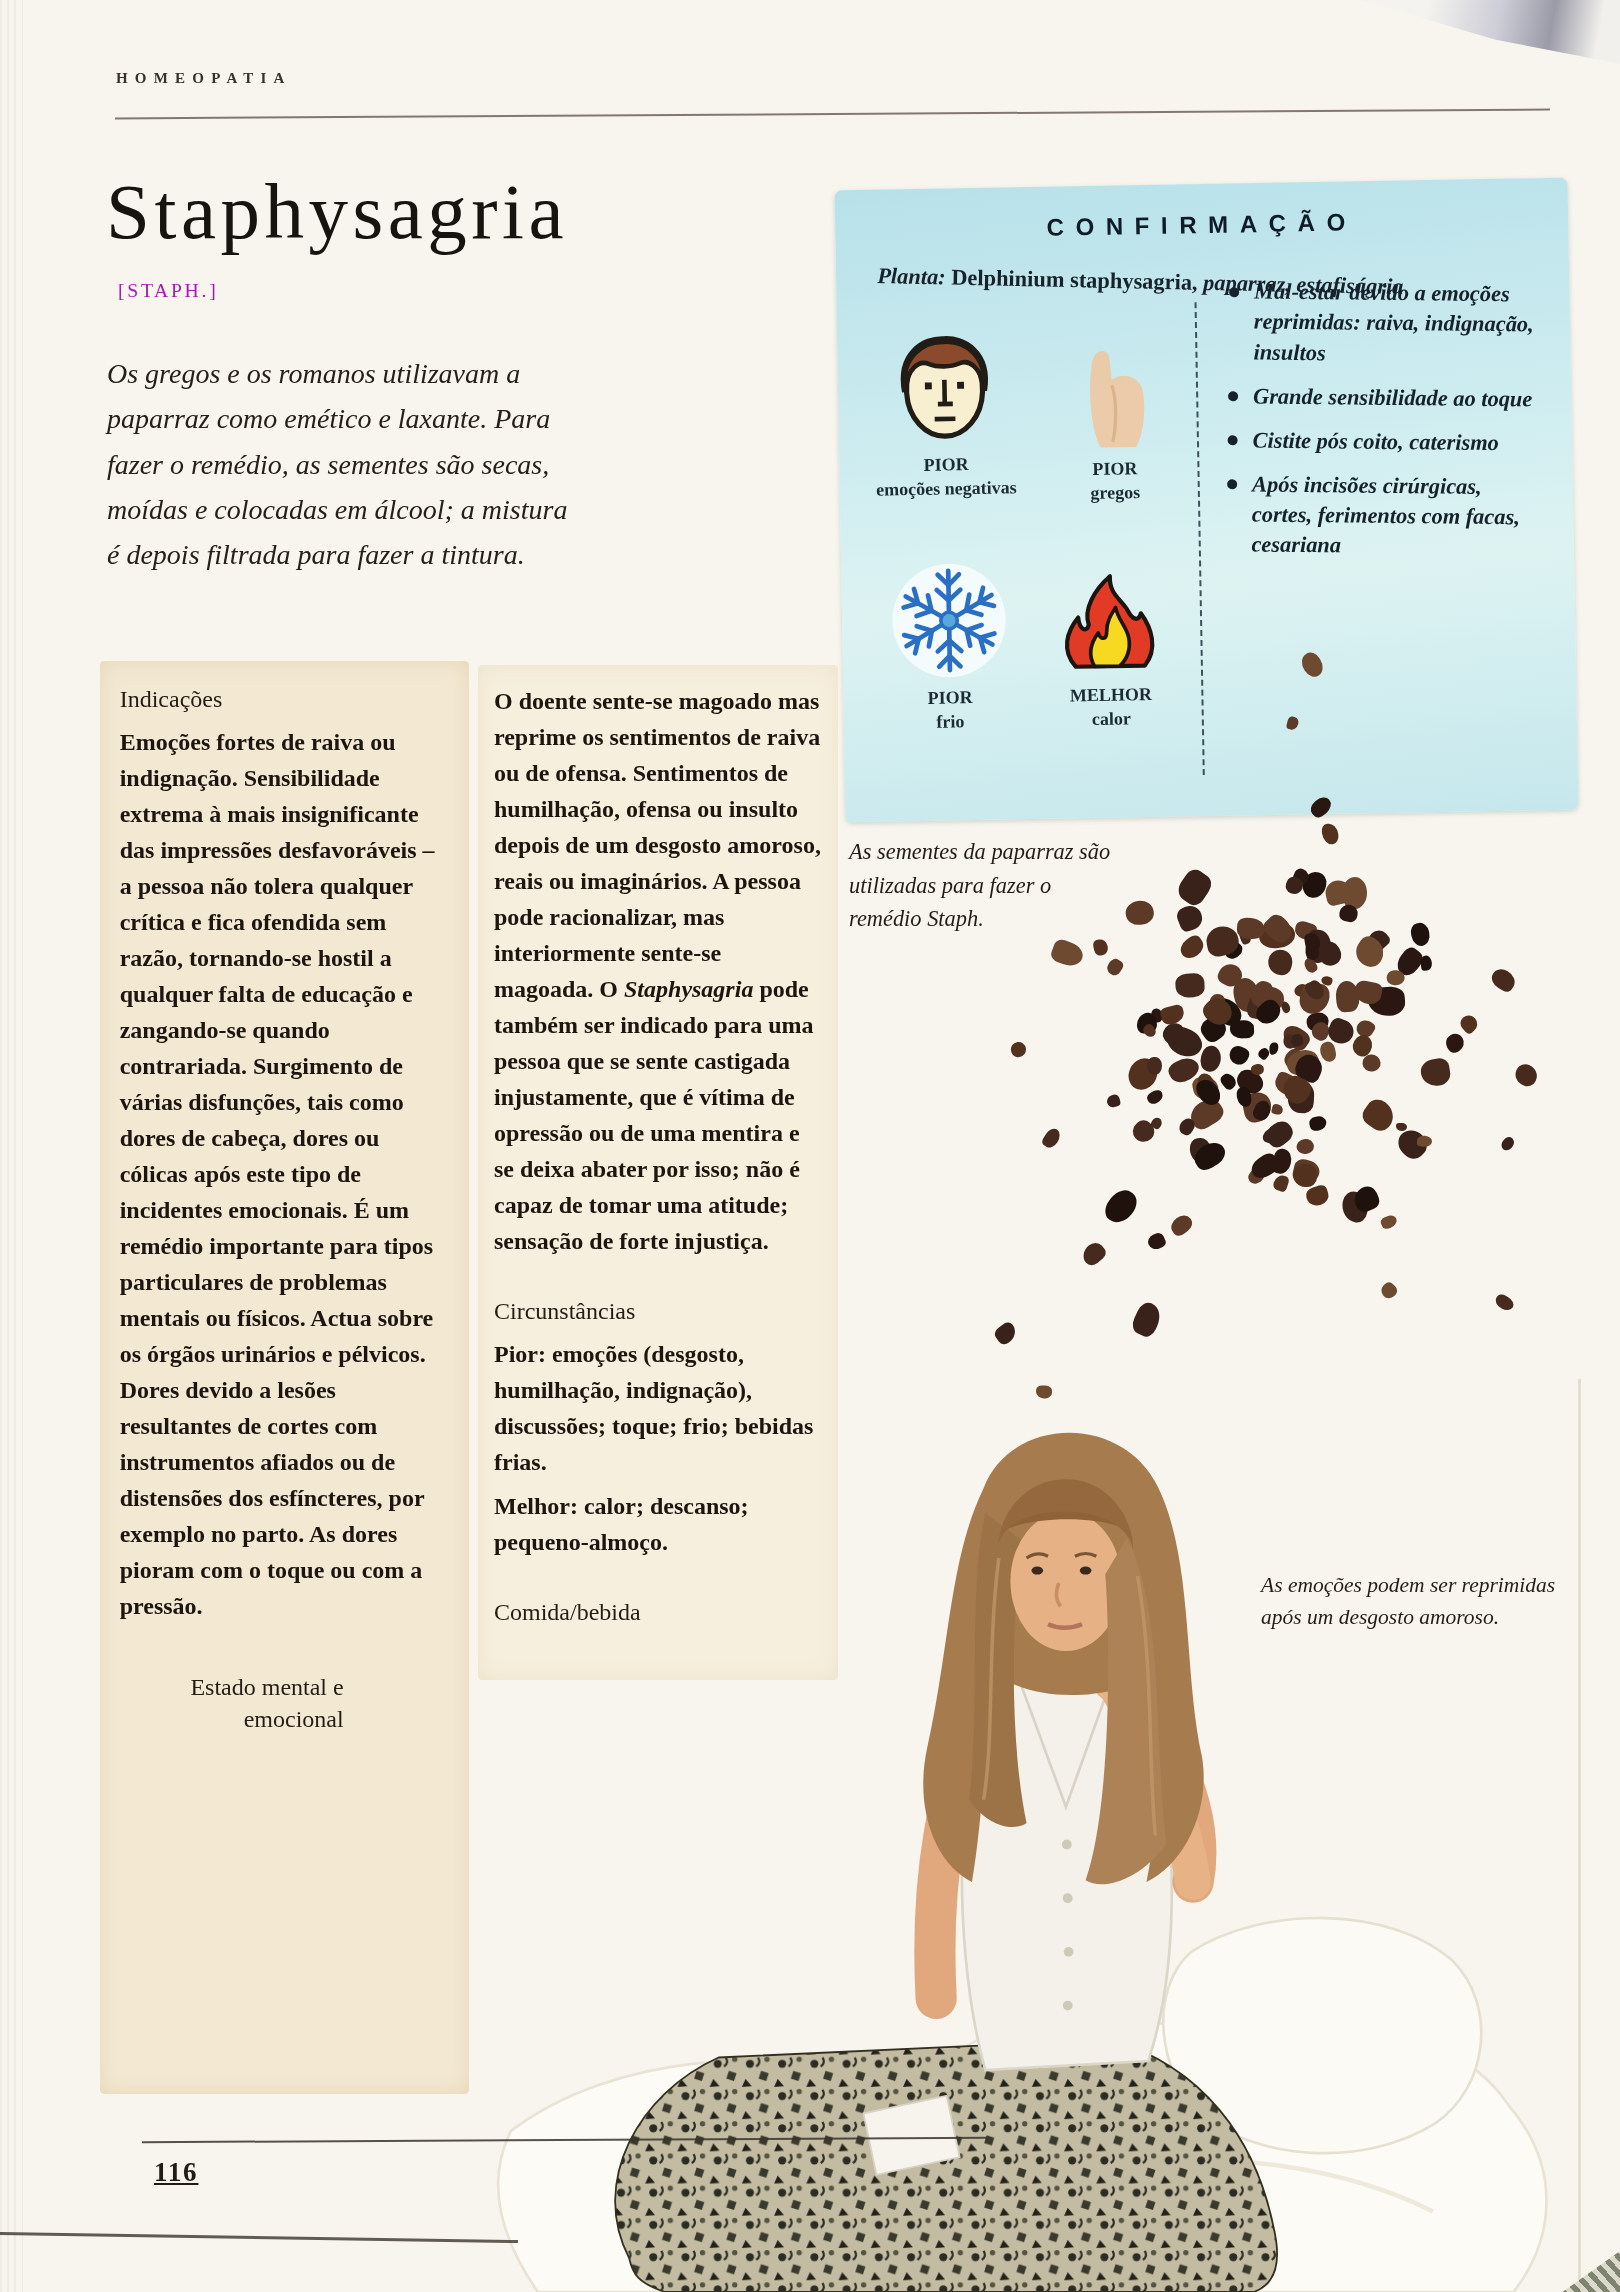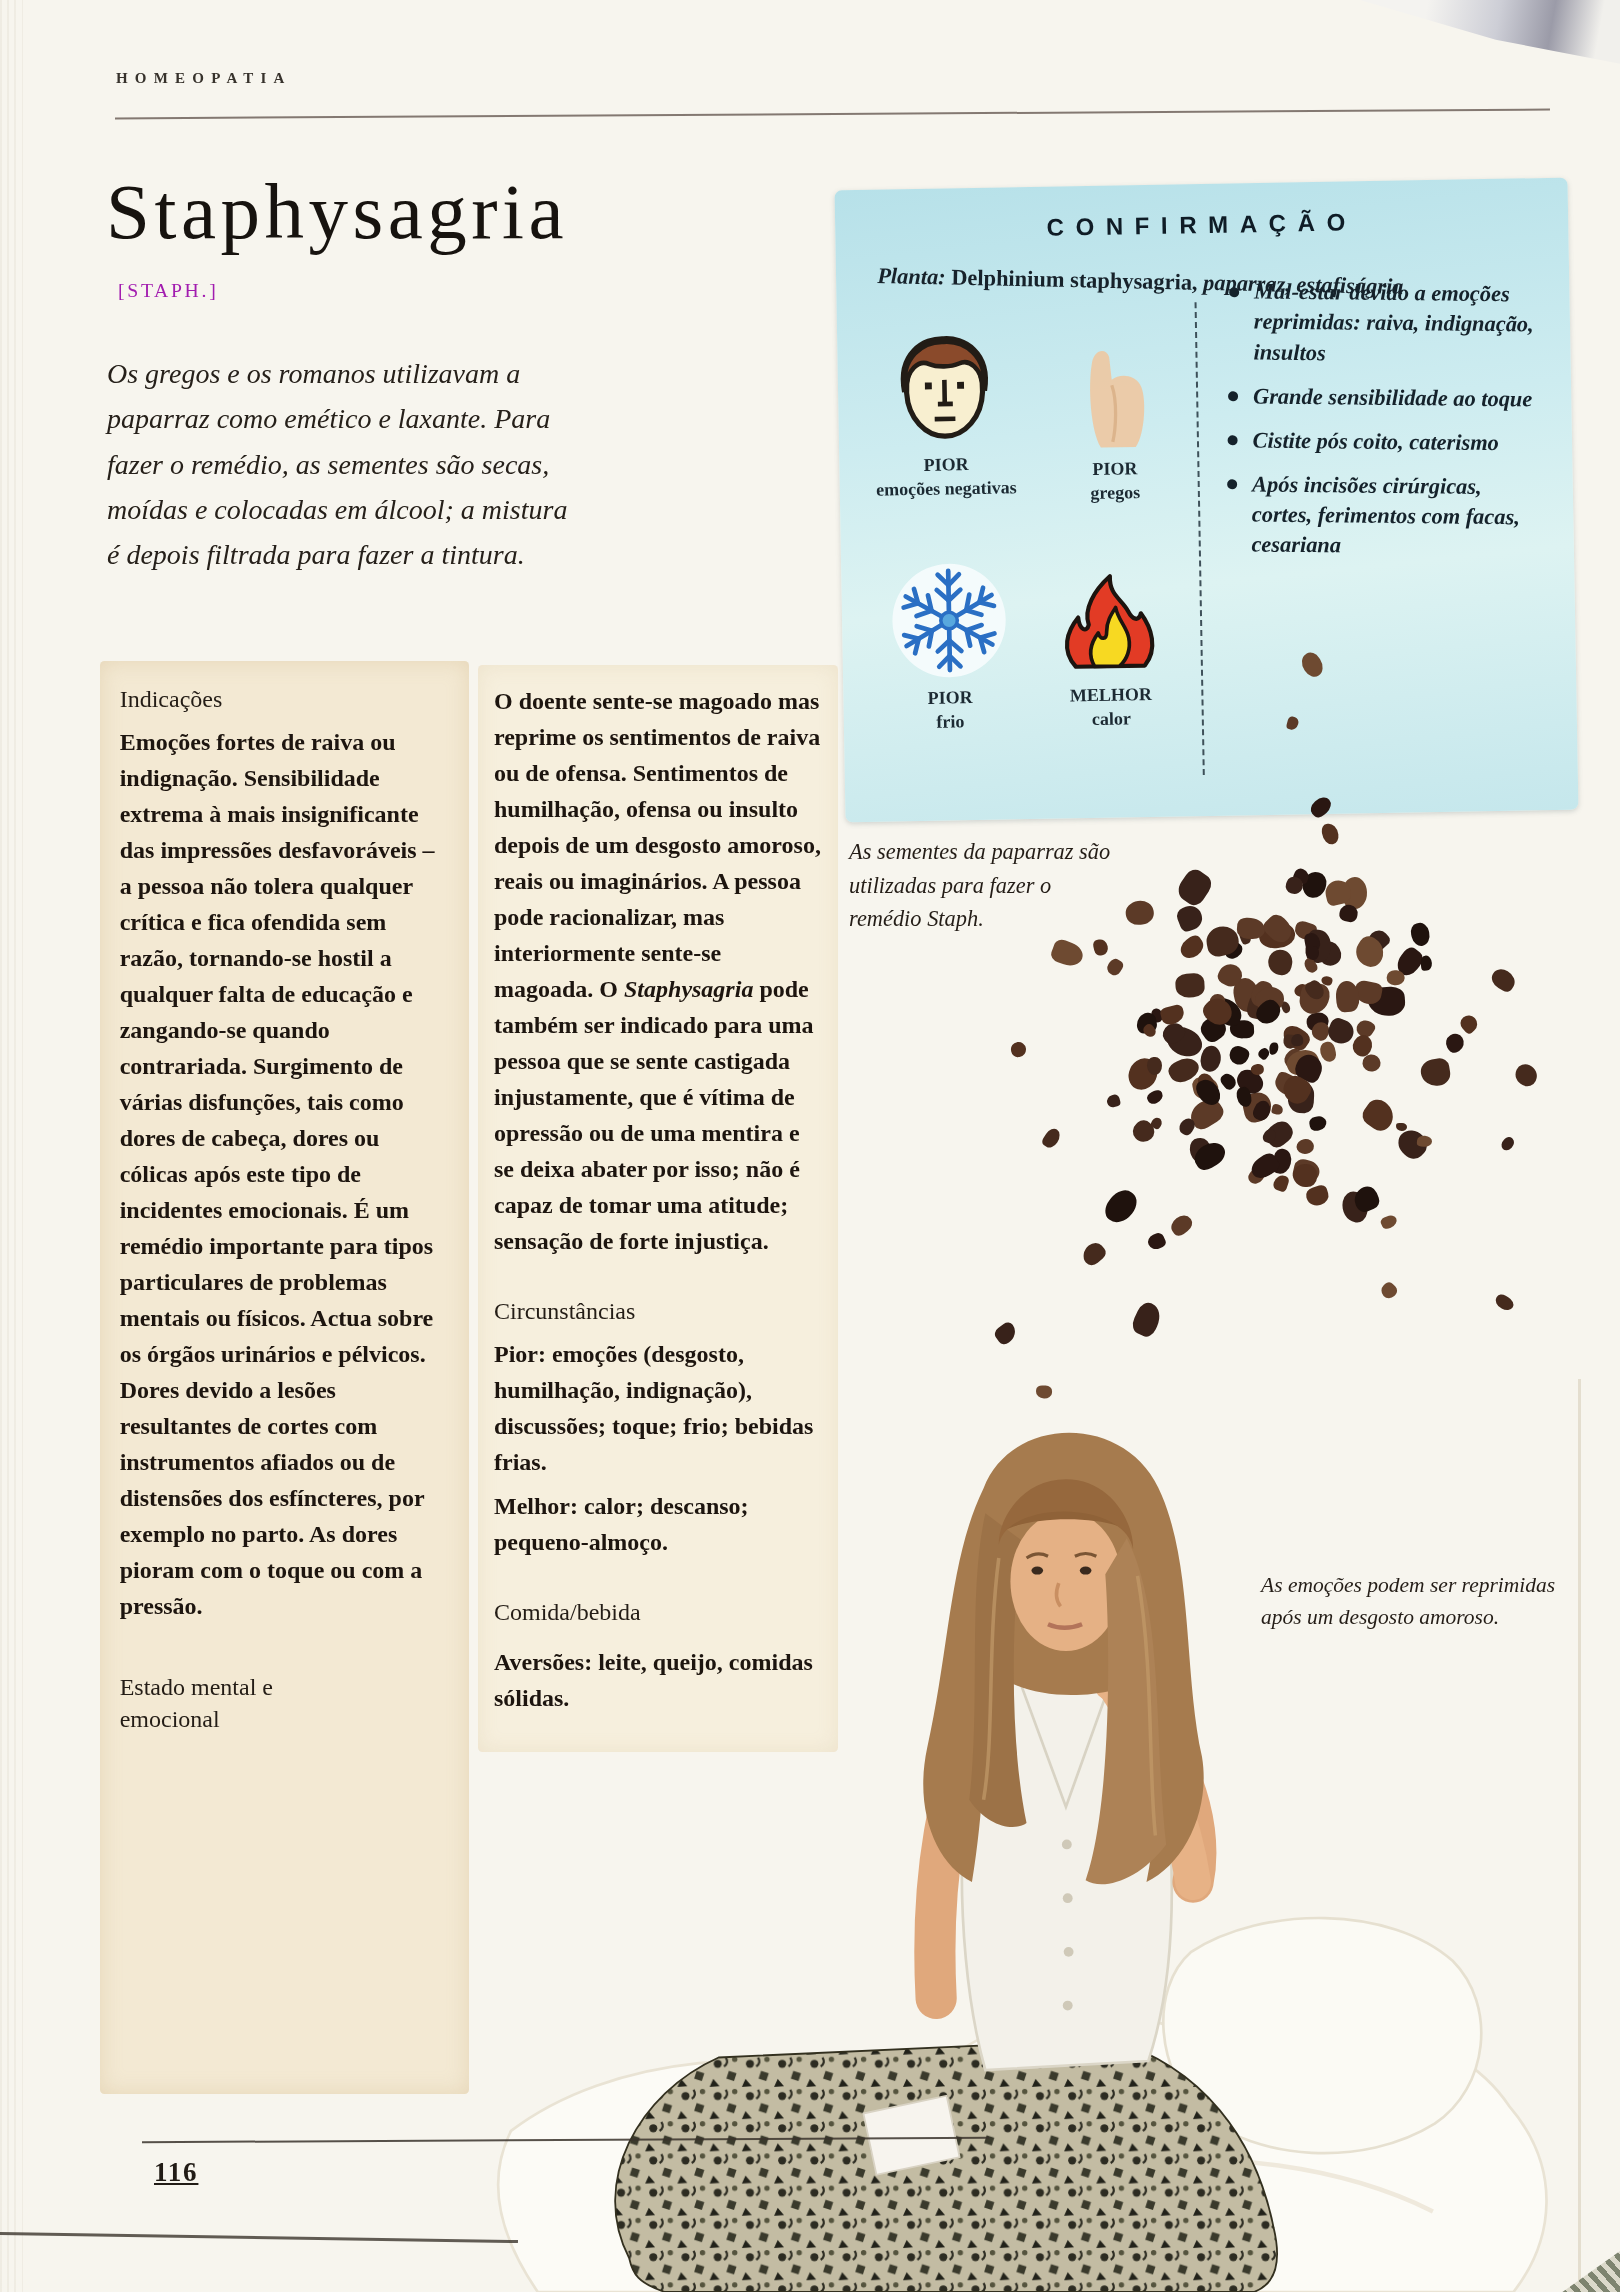--- a/index.html
+++ b/index.html
@@ -58,21 +58,21 @@
     line-height:1.5;color:#241d17;}
 
   
   .col-left{left:100px;top:661px;width:369px;min-height:1433px;box-sizing:border-box;
     padding:21.5px 19.7px;background:#f3e9d3;border-radius:4.5px;
     box-shadow:inset 0 0 21.5px rgba(196,164,110,.28);}
   .col-mid{left:478px;top:665px;width:360px;box-sizing:border-box;
     padding:18px 16px 36px 16px;background:#f6efdd;border-radius:4.5px;
     box-shadow:inset 0 0 19.7px rgba(200,172,120,.18);}
   .colhead{font-size:24px;font-weight:400;color:#241d16;margin:0 0 9px 0;line-height:1.35;}
-  .colhead.narrow{max-width:224px;}
+  .colhead.narrow{max-width:224px;text-align:right;}
   .body-par{font-size:24px;font-weight:700;color:#1d150f;line-height:1.5;margin:0;}
   .sp-lg{height:47px;} .sp-md{height:36px;} .sp-sm{height:7.2px;}
 
   
   #seeds{left:949px;top:502px;width:645px;height:931px;pointer-events:none;}
   #seeds .seed{position:absolute;}
 
   
   .photo{left:484px;top:1379px;width:1137px;height:913px;}
 
@@ -340,21 +340,20 @@
 <div class="abs col-mid">
   <p class="body-par"><span>O doente sente-se magoado mas reprime os sentimentos de raiva ou de ofensa. Sentimentos de humilhação, ofensa ou insulto depois de um desgosto amoroso, reais ou imaginários. A pessoa pode racionalizar, mas interiormente sente-se magoada. O </span><i>Staphysagria</i><span> pode também ser indicado para uma pessoa que se sente castigada injustamente, que é vítima de opressão ou de uma mentira e se deixa abater por isso; não é capaz de tomar uma atitude; sensação de forte injustiça.</span></p>
   <div class="sp-md"></div>
   <h3 class="colhead">Circunstâncias</h3>
   <p class="body-par">Pior: emoções (desgosto, humilhação, indignação), discussões; toque; frio; bebidas frias.</p>
   <div class="sp-sm"></div>
   <p class="body-par">Melhor: calor; descanso; pequeno-almoço.</p>
   <div class="sp-md"></div>
   <h3 class="colhead">Comida/bebida</h3>
   <div class="sp-sm"></div>
-  <p class="body-par">Aversões: leite, queijo, comidas sólidas.</p>
 </div>
 
 <svg class="abs photo" viewBox="0 0 1270 1020">
   <defs>
     <pattern id="pskirt" patternUnits="userSpaceOnUse" width="36" height="36">
       <rect width="36" height="36" fill="#c3bca3"></rect>
       <circle cx="9" cy="9" r="4.5" fill="#2d2c22"></circle>
       <rect x="20" y="18" width="9" height="9" fill="#3a3a2c" transform="rotate(18 24 22)"></rect>
       <path d="M4,26 l7,8 l-11,1 z" fill="#22221a"></path>
       <circle cx="28" cy="4" r="3" fill="#55543e"></circle>

